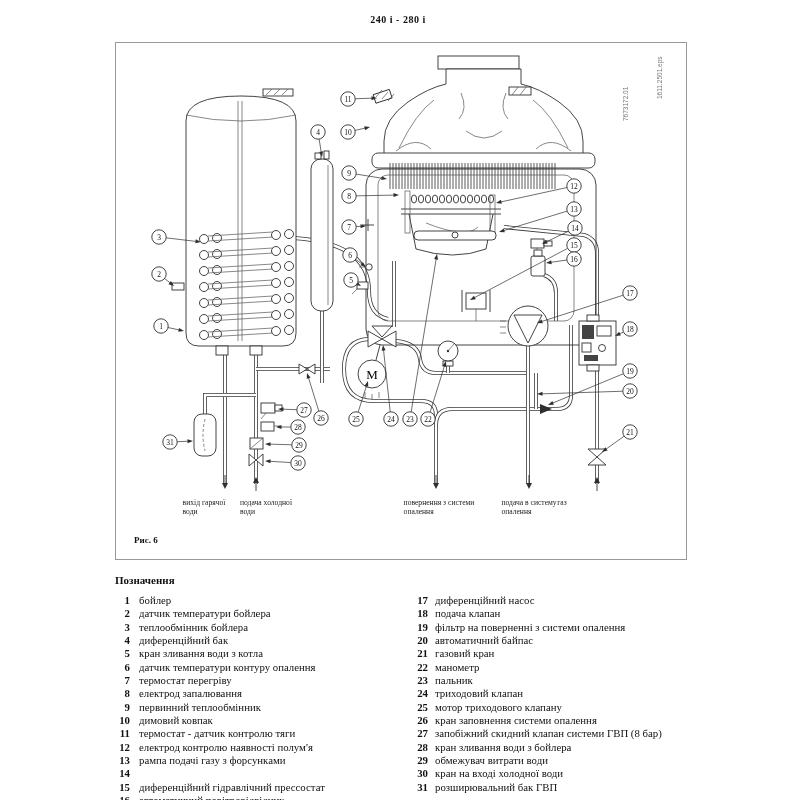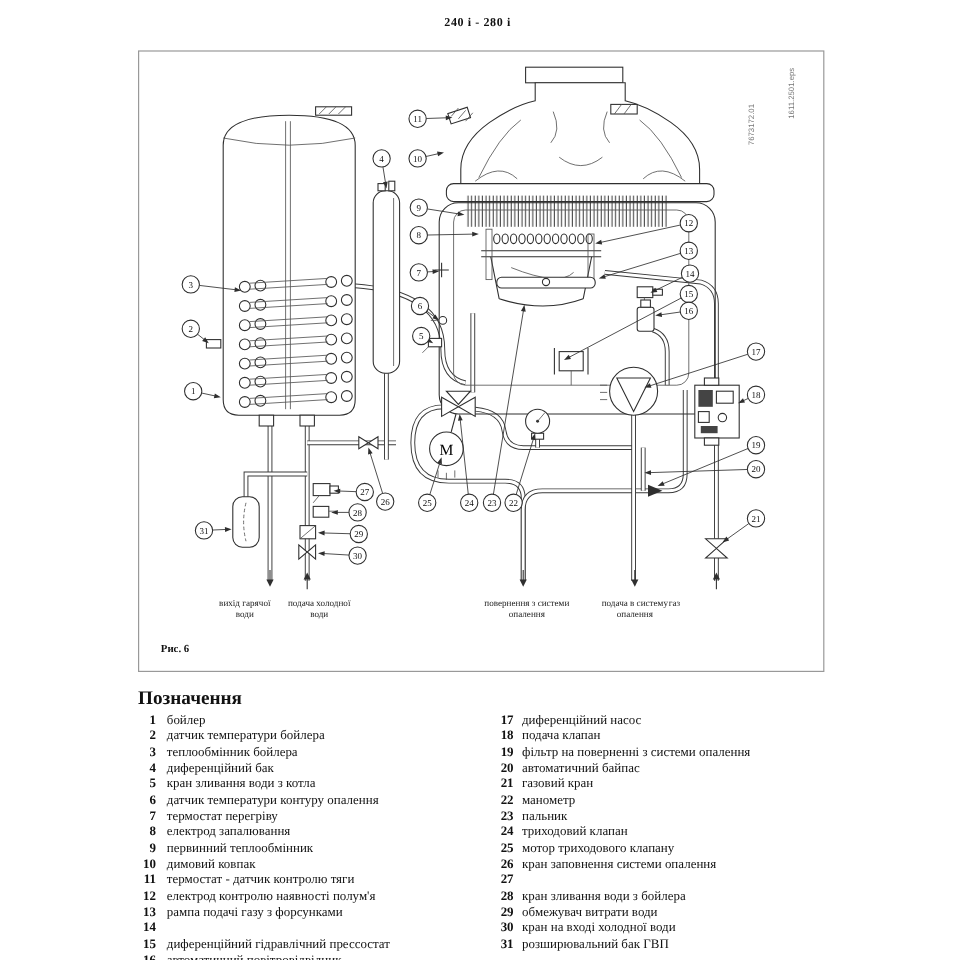--- a/index.html
+++ b/index.html
@@ -16,23 +16,23 @@
   .fillw{fill:#fff;}
   .pipe{stroke:#3a3a3a;stroke-width:4;fill:none;stroke-linecap:butt;}
   .pipe-inner{stroke:#fff;stroke-width:2.4;fill:none;stroke-linecap:butt;}
   .callout-line{stroke:#2f2f2f;stroke-width:.7;fill:none;}
   .callout-circle{fill:#fff;stroke:#2f2f2f;stroke-width:.9;}
   .callout-num{font-family:"Liberation Serif",serif;font-size:7.5px;fill:#111;text-anchor:middle;}
   .vnote{font-family:"Liberation Sans",sans-serif;font-size:6.5px;fill:#777;}
   #fig-caption{position:absolute;left:18px;top:492px;font-weight:bold;font-size:9px;}
   #bottom-labels{position:absolute;left:0;top:0;width:100%;height:100%;pointer-events:none;}
   .bottom-label{position:absolute;top:455px;transform:translateX(-50%);
-    font-size:7.6px;line-height:9px;text-align:center;white-space:pre-line;color:#222;}
+    font-size:7.6px;line-height:9px;white-space:pre-line;color:#222;}
   #legend{position:absolute;left:0;top:0;width:800px;height:800px;}
-  #legend-heading{position:absolute;left:115px;top:574px;font-weight:bold;font-size:16px;}
+  #legend-heading{position:absolute;left:115px;top:574px;font-weight:bold;font-size:11px;}
   .legend-col{position:absolute;top:594px;}
   #legend-col-left{left:115px;width:292px;}
   #legend-col-right{left:407px;width:300px;}
   .legend-row{display:flex;line-height:13.35px;font-size:10.8px;white-space:nowrap;}
   .legend-row .ln{font-weight:bold;text-align:right;flex:none;}
   #legend-col-left .ln{width:15px;margin-right:9px;}
   #legend-col-right .ln{width:21px;margin-right:7px;}
 </style>
 </head>
 <body>
@@ -600,20 +600,21 @@
       <div class="legend-row">
         <span class="ln">25</span>
         <span class="ll">мотор триходового клапану</span>
       </div>
       <div class="legend-row">
         <span class="ln">26</span>
         <span class="ll">кран заповнення системи опалення</span>
       </div>
       <div class="legend-row">
         <span class="ln">27</span>
+        <span class="ll">запобіжний скидний клапан системи ГВП (8 бар)</span>
       </div>
       <div class="legend-row">
         <span class="ln">28</span>
         <span class="ll">кран зливання води з бойлера</span>
       </div>
       <div class="legend-row">
         <span class="ln">29</span>
         <span class="ll">обмежувач витрати води</span>
       </div>
       <div class="legend-row">

